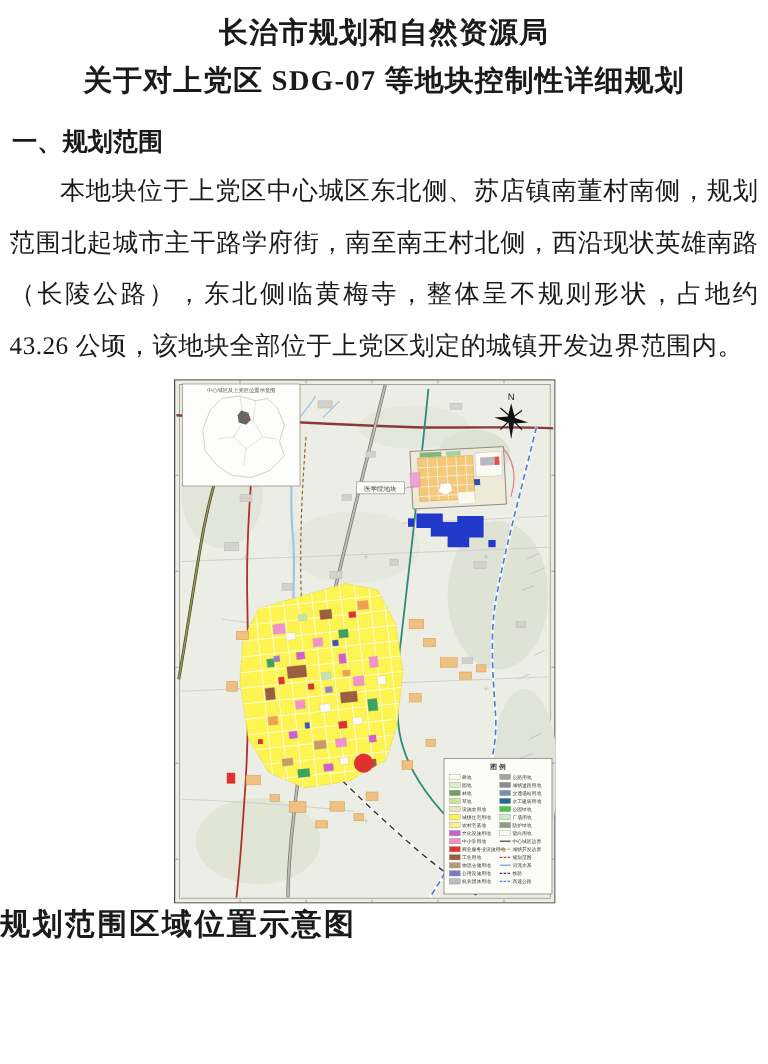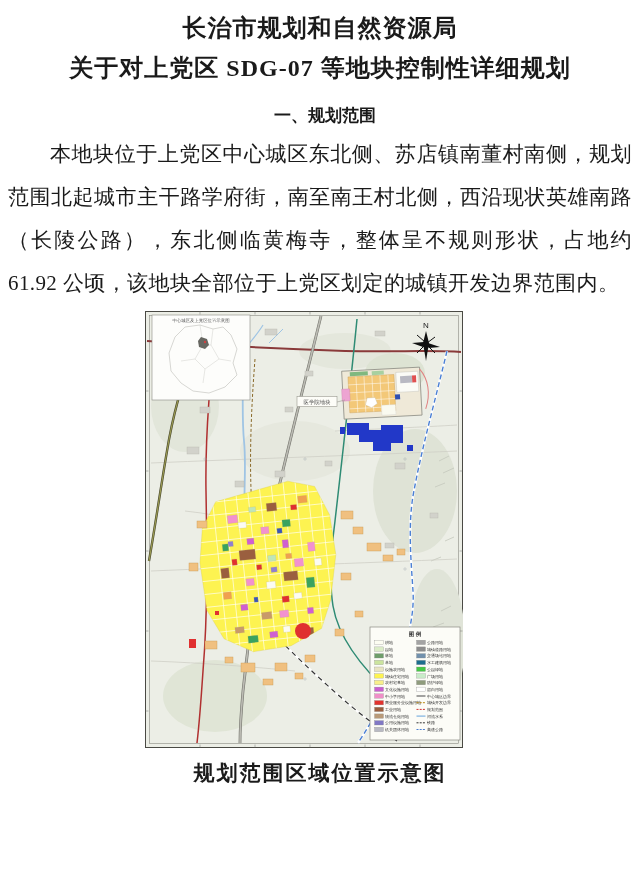--- a/index.html
+++ b/index.html
@@ -1,43 +1,43 @@
 <!DOCTYPE html>
 <html><head>
 <meta charset="utf-8">
 <style>
   html,body{margin:0;padding:0;background:#ffffff;}
   body{width:640px;height:887px;overflow:hidden;
        font-family:"Liberation Serif","DejaVu Serif",serif;color:#1a1a1a;}
   .page{width:640px;height:775px;position:relative;}
   .title-block{padding-top:8px;text-align:center;font-weight:bold;
                font-size:24px;line-height:40px;letter-spacing:1px;}
-  .section-heading{margin:16px 0 0 10px;font-weight:bold;font-size:17px;text-align:center;}
+  .section-heading{margin:16px 0 0 10px;font-weight:bold;font-size:21px;}
   .body-paragraph{margin:6px 8px 0 8px;font-size:21px;line-height:43px;
                   text-align:justify;text-indent:2em;letter-spacing:0.4px;}
   .map-wrap{width:318px;height:437px;position:relative;margin:6px 0 0 145px;}
   .map-wrap svg{display:block;}
-  .figure-caption{margin-top:11px;text-align:center;font-weight:bold;
-                  font-size:21px;letter-spacing:2px;}
+  .figure-caption{font-weight:bold;
+                  font-size:25px;letter-spacing:2px;}
   .lg-t{font-size:4px;fill:#333;font-family:"Liberation Sans","DejaVu Sans",sans-serif;}
   .tiny-t{font-family:"Liberation Sans","DejaVu Sans",sans-serif;}
 </style>
 </head>
 <body>
 
 <div class="page">
 
   <div class="title-block">
     <div>长治市规划和自然资源局</div>
     <div>关于对上党区 SDG-07 等地块控制性详细规划</div>
   </div>
 
   <div class="section-heading">一、规划范围</div>
 
-  <p class="body-paragraph">本地块位于上党区中心城区东北侧、苏店镇南董村南侧，规划范围北起城市主干路学府街，南至南王村北侧，西沿现状英雄南路（长陵公路），东北侧临黄梅寺，整体呈不规则形状，占地约 61.92 公顷，该地块全部位于上党区划定的城镇开发边界范围内。</p>
+  <p class="body-paragraph">本地块位于上党区中心城区东北侧、苏店镇南董村南侧，规划范围北起城市主干路学府街，南至南王村北侧，西沿现状英雄南路（长陵公路），东北侧临黄梅寺，整体呈不规则形状，占地约 43.26 公顷，该地块全部位于上党区划定的城镇开发边界范围内。</p>
 
   <div class="map-wrap">
     <svg width="318" height="437" viewBox="0 0 318 437">
 
       <rect x="0.5" y="0.5" width="317" height="436" fill="#eceee6" stroke="#4a4a44" stroke-width="1"></rect>
       <rect x="4.5" y="4.5" width="309" height="428" fill="none" stroke="#8a8a82" stroke-width="0.6"></rect>
 
       <g>
         <ellipse cx="270" cy="180" rx="42" ry="62" fill="#dfe3d6"></ellipse>
         <ellipse cx="292" cy="330" rx="28" ry="72" fill="#e0e4d8"></ellipse>

